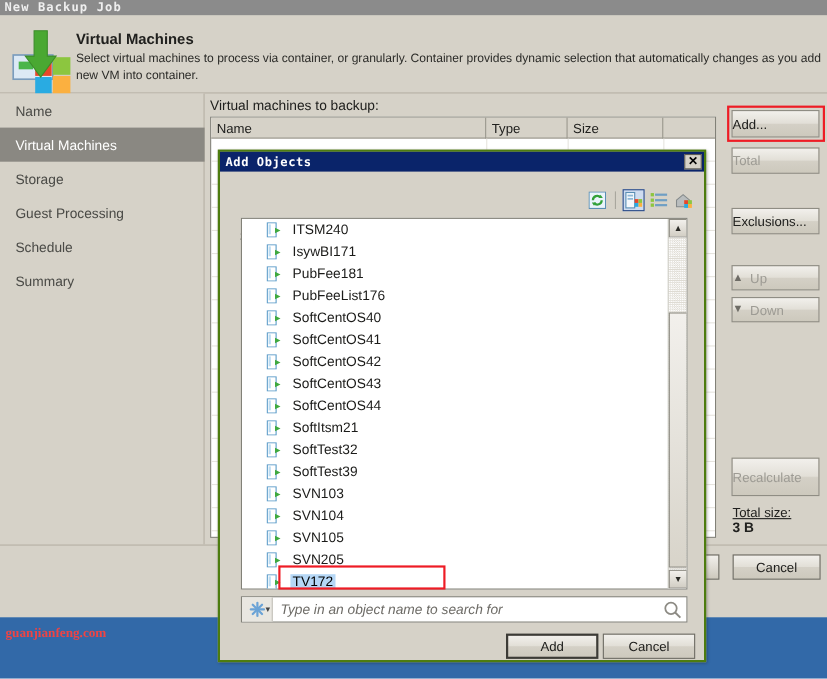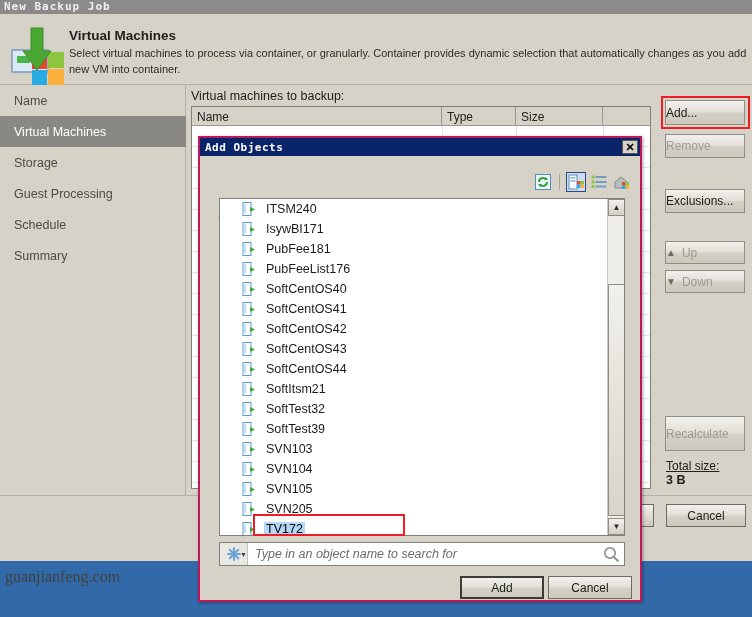--- a/index.html
+++ b/index.html
@@ -31,22 +31,23 @@
     font-family: "Liberation Sans", sans-serif;
     white-space: nowrap;
     letter-spacing: 0px;
   }
   .blue-area {
     position: absolute; left: 0; top: 561px; width: 752px; height: 56px;
     background: #3269a8;
   }
   .watermark {
     position: absolute; left: 5px; top: 568px;
-    font-size: 16px; color: #404040;
+    font-size: 12px; color: #ef4444;
     font-family: "Liberation Serif", serif;
+    font-weight: bold;
   }
 
   
   .wizard {
     position: absolute; left: 0; top: 0; width: 752px; height: 561px;
     background: #d6d2c8;
   }
   .titlebar {
     position: absolute; left: 0; top: 0; width: 752px; height: 14px;
     background: #8b8b8b;
@@ -159,21 +160,21 @@
   }
   .total-value {
     position: absolute; left: 666px; top: 473px;
     font-size: 12.5px; font-weight: bold; color: #20201e;
   }
 
   
   .dialog {
     position: absolute; left: 198px; top: 136px; width: 444px; height: 466px;
     background: #d6d2c8;
-    border: 2px solid #be185d;
+    border: 2px solid #4d7c0f;
     box-shadow: 1px 1px 3px rgba(0,0,0,0.35);
   }
   .dlg-title {
     position: absolute; left: 0; top: 0; width: 440px; height: 18px;
     background: #0a246a;
     display: flex; align-items: center;
   }
   .dlg-title-text {
     font-family: "DejaVu Sans Mono", monospace;
     font-size: 11px; font-weight: bold; color: #ffffff;
@@ -386,21 +387,21 @@
         <div class="gl-h" style="top:314px;"></div>
         <div class="gl-h" style="top:335px;"></div>
         <div class="gl-h" style="top:356px;"></div>
       </div>
     </div>
 
     <div class="btn" style="left:665px; top:100px; width:80px; height:25px;">
       <span>Add...</span>
     </div>
     <div class="btn disabled" style="left:665px; top:134px; width:80px; height:24px;">
-      <span>Remove</span>
+      <span>Total</span>
     </div>
     <div class="btn" style="left:665px; top:189px; width:80px; height:24px;">
       <span>Exclusions...</span>
     </div>
     <div class="btn disabled" style="left:665px; top:241px; width:80px; height:23px;">
       <span class="btn-icon">▲</span>
       <span>Up</span>
     </div>
     <div class="btn disabled" style="left:665px; top:270px; width:80px; height:23px;">
       <span class="btn-icon">▼</span>

